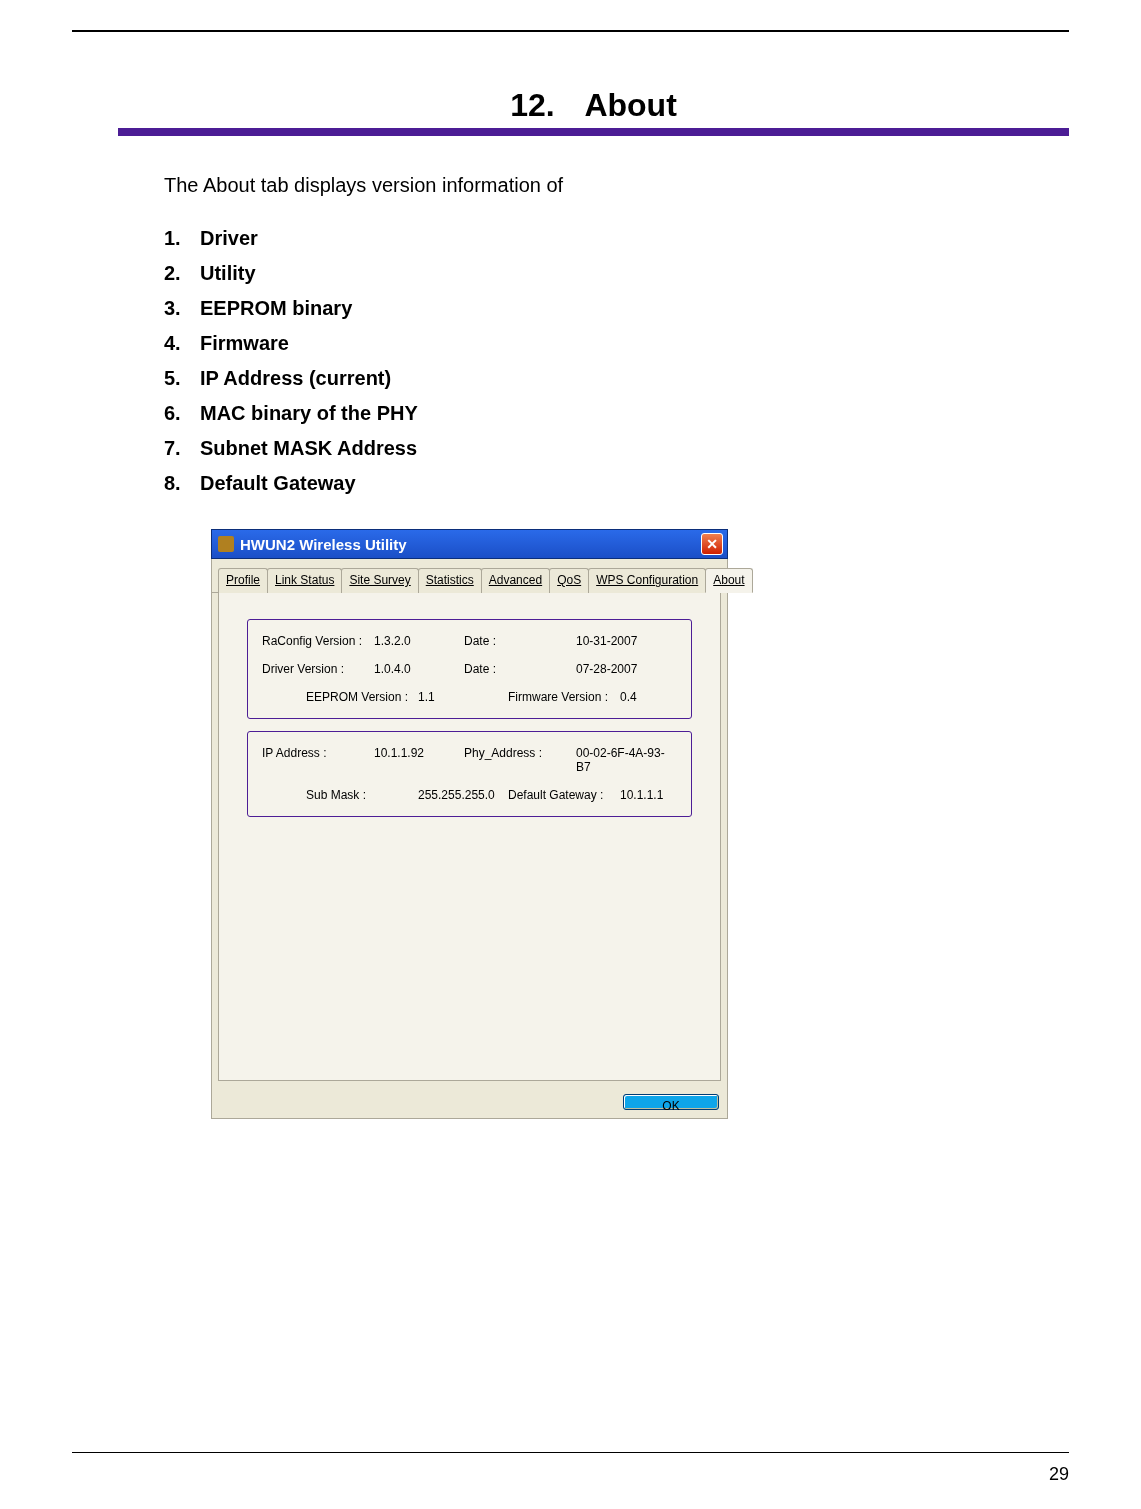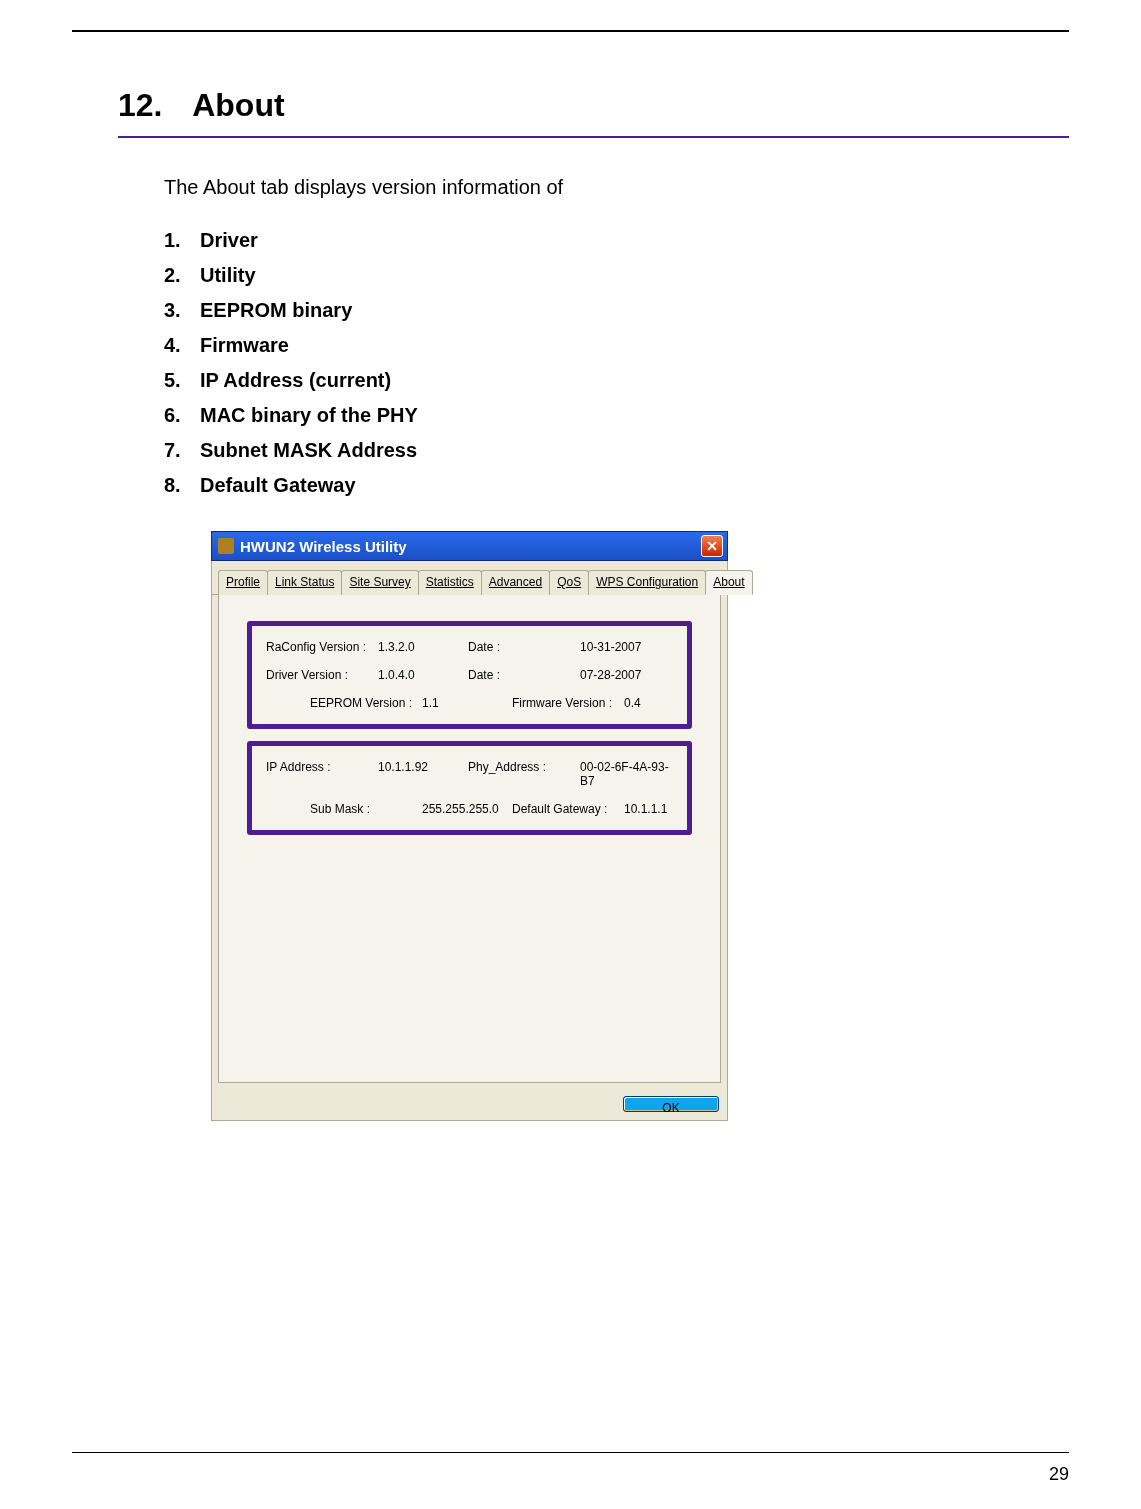--- a/index.html
+++ b/index.html
@@ -15,22 +15,23 @@
     height: 1509px;
     position: relative;
     padding: 0;
   }
   .top-rule {
     border-top: 2px solid #000;
     margin: 30px 72px 0 72px;
   }
   .section-heading {
     margin: 55px 72px 0 118px;
-    border-bottom: 2px solid #4c1d95;
-    padding-bottom: 12px;
+    border-bottom: 8px solid #4c1d95;
+    padding-bottom: 4px;
+    text-align: center;
   }
   .section-heading h1 {
     font-size: 32px;
     font-weight: bold;
     margin: 0;
   }
   .section-num { display: inline-block; margin-right: 22px; }
   .intro {
     margin: 38px 72px 0 164px;
     font-size: 20px;
@@ -148,21 +149,21 @@
     color: #17386b;
     margin-top: -2px;
     text-align: center;
   }
   .logo-reg {
     font-size: 12px;
     vertical-align: top;
     color: #17386b;
   }
   .group {
-    border: 5px solid #4c1d95;
+    border: 1px solid #4c1d95;
     border-radius: 3px;
     margin: 12px 28px 0 28px;
     padding: 14px 14px 8px 14px;
     font-size: 12px;
     color: #000;
     position: relative;
   }
   .grow { display: flex; margin-bottom: 14px; }
   .grow:last-child { margin-bottom: 6px; margin-left: 44px; }
   .glabel { flex: 0 0 112px; }

